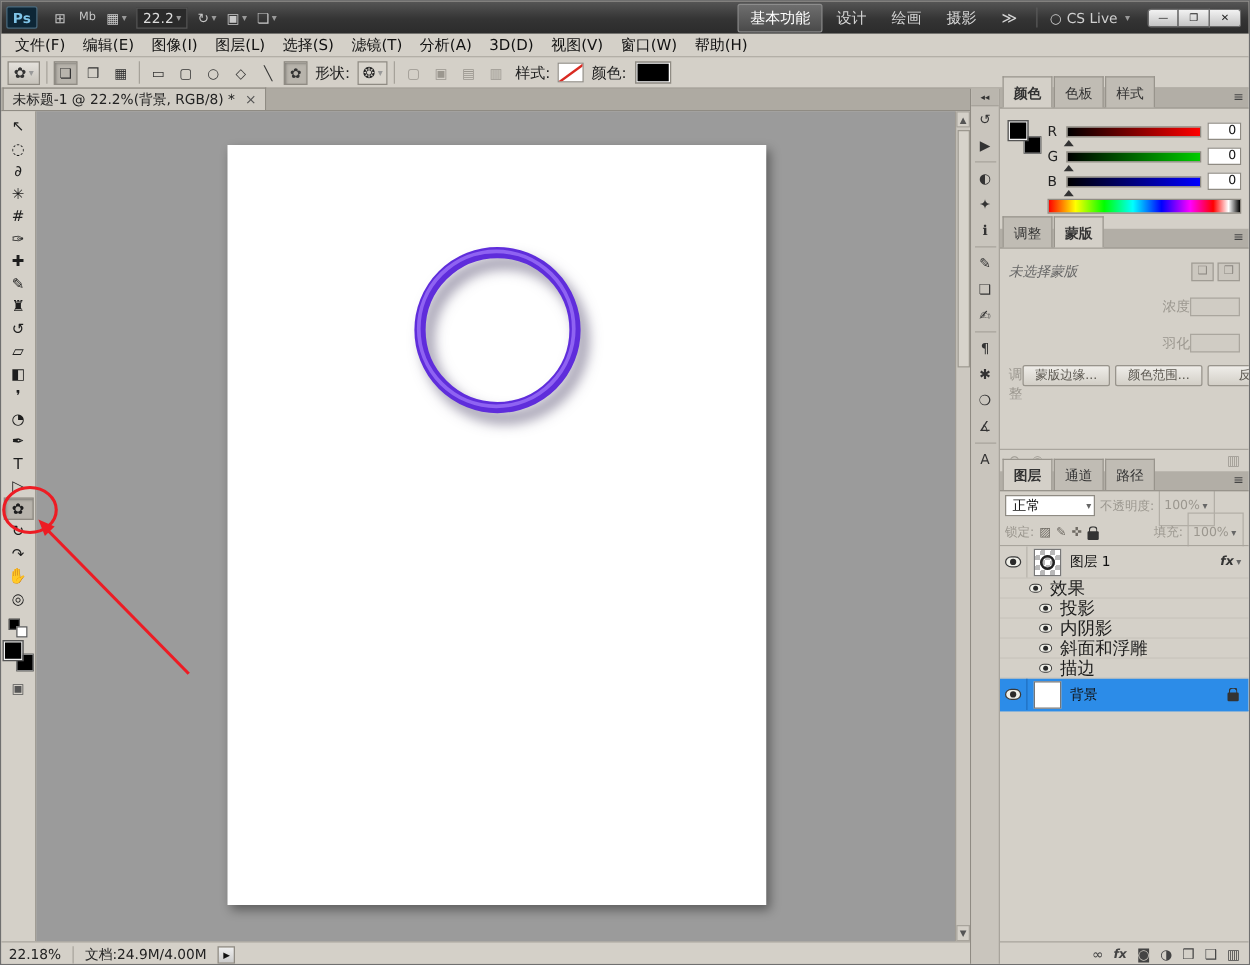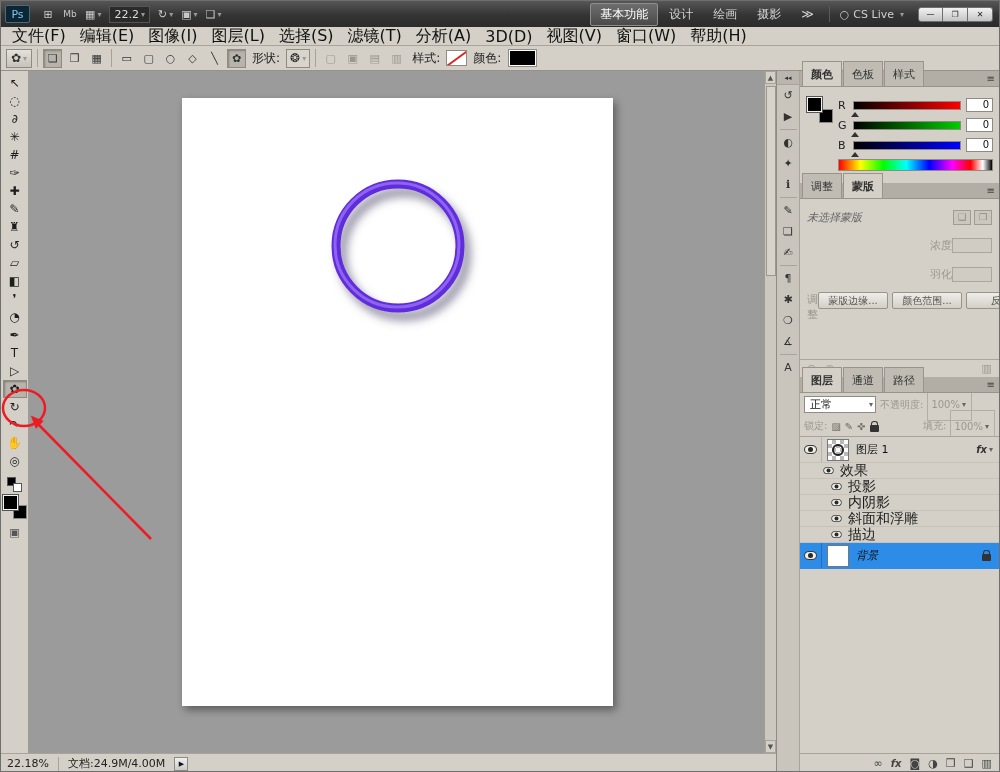--- a/index.html
+++ b/index.html
@@ -1,36 +1,36 @@
 <!DOCTYPE html>
 <html><head>
 <meta charset="utf-8">
 <style>
   *{margin:0;padding:0;box-sizing:border-box}
   html,body{background:#888}
   .app{position:relative;width:1000px;height:772px;background:#d4d0c8;font-family:"DejaVu Sans","Liberation Sans",sans-serif;font-size:12px;color:#222;overflow:hidden;border:1px solid #6f6f6f}
   .annotation{position:absolute;left:0;top:0;z-index:60;pointer-events:none}
   
   .titlebar{height:26px;background:linear-gradient(#565656,#343434 55%,#2b2b2b);display:flex;align-items:center;gap:2px;padding:0 4px;color:#d8d8d8}
-  .ps-logo{width:25px;height:18px;background:#0d2636;color:#7fc4e8;border:1px solid #49697d;font-weight:normal;font-size:11px;display:flex;align-items:center;justify-content:center;border-radius:2px;margin-right:6px}
+  .ps-logo{width:25px;height:18px;background:#0d2636;color:#7fc4e8;border:1px solid #49697d;font-weight:bold;font-size:11px;display:flex;align-items:center;justify-content:center;border-radius:2px;margin-right:6px}
   .tb-btn{height:20px;min-width:20px;display:flex;align-items:center;justify-content:center;font-size:11px;color:#c8c8c8;padding:0 3px;border-radius:2px}
   .dd::after{content:"▾";font-size:8px;margin-left:2px;color:#999}
   .zoom-box{background:#2a2a2a;border:1px solid #555;height:17px;padding:0 4px;font-size:11px;display:flex;align-items:center;color:#ddd;margin:12px 3px}
   .tb-sep{width:1px;height:16px;background:#5a5a5a;margin:0 4px}
   .flex-spacer{flex:1}
   .ws-btn{padding:2px 9px;font-size:12px;color:#d5d5d5}
   .ws-btn.active{background:linear-gradient(#6e6e6e,#4a4a4a);border:1px solid #8d8d8d;border-radius:2px;color:#fff}
   .cslive{display:flex;align-items:center;gap:4px;color:#cfcfcf;font-size:11px;padding:0 4px}
   .win-btns{display:flex;margin-left:8px;margin-right:2px}
   .win-btn{width:25px;height:15px;background:linear-gradient(#f2f2f2,#c4c4c4);border:1px solid #6f6f6f;border-left:none;display:flex;align-items:center;justify-content:center;font-size:8px;color:#222}
   .win-btn:first-child{border-left:1px solid #6f6f6f;border-radius:3px 0 0 3px}
   .win-btn:last-child{border-radius:0 3px 3px 0}
   
   .menubar{height:19px;background:#d4d0c8;border-bottom:1px solid #a8a49c;display:flex;align-items:center;padding-left:4px}
-  .menu-item{padding:0 7px;font-size:16px;color:#111}
+  .menu-item{padding:0 7px;font-size:12px;color:#111}
   
   .optionsbar{height:25px;background:#d4d0c8;border-bottom:1px solid #96928a;display:flex;align-items:center;padding:0 5px;gap:3px}
   .preset-box{display:flex;align-items:center;border:1px solid #8f8b83;background:linear-gradient(#e4e1dc,#c7c3bb);height:19px;padding:0 4px;font-size:12px;color:#333}
   .opt-sep{width:1px;height:18px;background:#a6a29a;margin:0 2px}
   .opt-btn{width:19px;height:19px;display:flex;align-items:center;justify-content:center;font-size:11px;color:#333;border:1px solid transparent}
   .opt-btn.pressed{background:#b8b4ac;border:1px solid #8f8b83;box-shadow:inset 1px 1px 2px rgba(0,0,0,.28)}
   .opt-btn.grayed{color:#9b978f}
   .opt-label{font-size:12px;margin:0 3px;color:#222}
   .shape-picker{display:flex;align-items:center;border:1px solid #8f8b83;background:#d9d5cd;height:19px;padding:0 3px;font-size:12px;color:#222}
   .style-swatch{width:21px;height:16px;background:#fff;border:1px solid #8f8b83;position:relative;overflow:hidden}
@@ -112,21 +112,21 @@
   .lp-row2{height:20px;display:flex;align-items:center;padding:0 4px;gap:4px;flex:none}
   .lock-icons{display:flex;gap:4px;color:#6f6b64;font-size:10px;align-items:center}
   .layer-list{flex:1;border-top:1px solid #a8a49c;overflow:hidden}
   .lrow{display:flex;align-items:center;border-bottom:1px solid #c6c2ba;background:#d4d0c8}
   .lrow.main{height:26px}
   .eye-box{width:22px;align-self:stretch;border-right:1px solid #b8b4ac;display:flex;align-items:center;justify-content:center;flex:none}
   .thumb{width:22px;height:22px;margin:0 5px;border:1px solid #777;position:relative;background:#fff;flex:none}
   .thumb.checker{background-image:linear-gradient(45deg,#b9b9b9 25%,transparent 25%,transparent 75%,#b9b9b9 75%),linear-gradient(45deg,#b9b9b9 25%,#fff 25%,#fff 75%,#b9b9b9 75%);background-size:8px 8px;background-position:0 0,4px 4px}
   .thumb .ring{position:absolute;left:4px;top:4px;width:12px;height:12px;border:2px solid #222;border-radius:50%}
   .lname{font-size:11px;margin-left:2px;color:#111}
-  .lname.italic{font-style:italic}
+  .lname.italic{}
   .fx-area{margin-left:auto;display:flex;align-items:center;padding-right:4px;font-size:10px;font-style:italic;font-weight:bold;color:#333}
   .lrow.sub{height:16px}
   .sub-indent{width:22px;flex:none}
   .sub-indent2{width:30px;flex:none}
   .sub-label{font-size:14px;margin-left:5px;color:#1d1d1d}
   .lrow.selected{background:#2c8ce8;border-bottom-color:#2c8ce8}
   .lrow.selected .eye-box{border-right-color:#1f6fc0}
   .bg-lock{margin-left:auto;margin-right:8px}
   .layers-footer{height:20px;border-top:1px solid #a8a49c;display:flex;align-items:center;justify-content:flex-end;gap:8px;padding:0 7px;font-size:11px;color:#444;background:#d4d0c8;flex:none}
   .lf-fx{font-size:10px;font-style:italic;font-weight:bold}
@@ -215,20 +215,26 @@
     <span class="opt-btn grayed">▥</span>
     <span class="opt-label">样式:</span>
     <span class="style-swatch"></span>
     <span class="opt-label">颜色:</span>
     <span class="color-swatch"></span>
   </div>
 
   <div class="workarea">
 
     <div class="left-region">
+      <div class="tabstrip">
+        <div class="doc-tab">
+          <span>未标题-1 @ 22.2%(背景, RGB/8) *</span>
+          <span class="doc-close">×</span>
+        </div>
+      </div>
 
       <div class="canvas-row">
 
         <div class="toolbar">
           <div class="tool">↖</div>
           <div class="tool">◌</div>
           <div class="tool">∂</div>
           <div class="tool">✳</div>
           <div class="tool">#</div>
           <div class="tool">✑</div>

